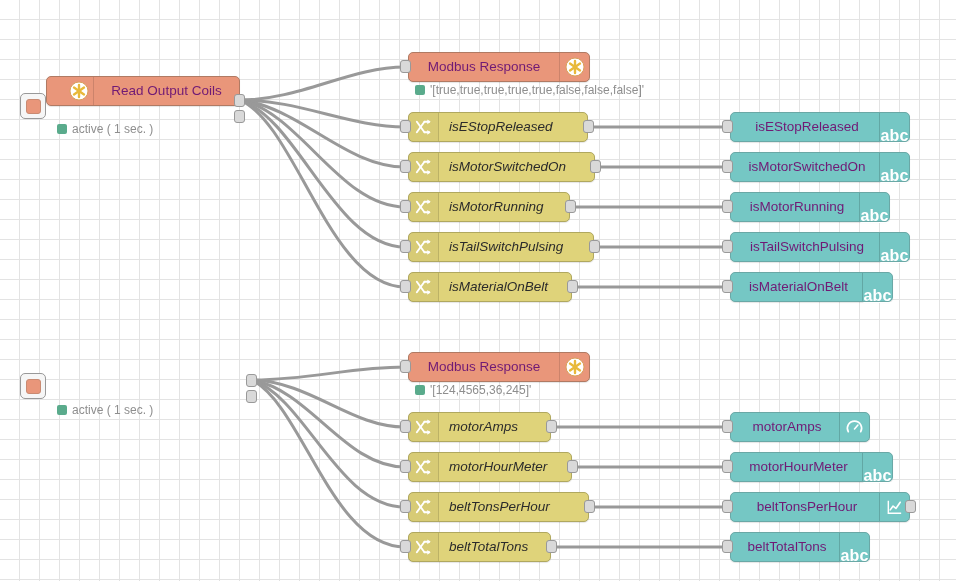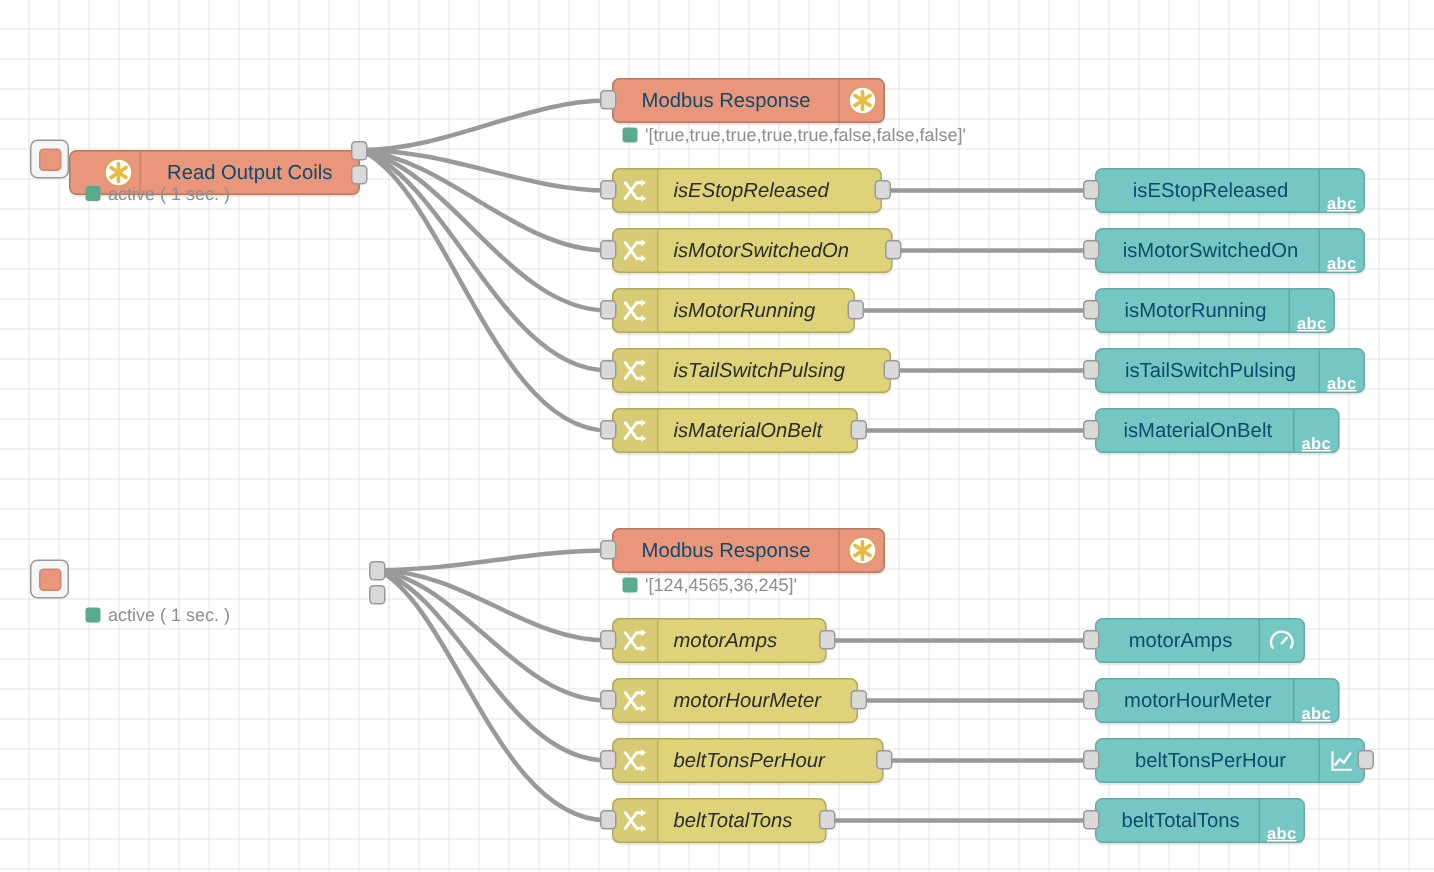--- a/index.html
+++ b/index.html
@@ -33,21 +33,21 @@
     height: 30px;
     border-radius: 5px;
     border: 1px solid #999;
     display: flex;
     align-items: center;
     box-shadow: 0 1px 1px rgba(0,0,0,0.10);
   }
   .node .label {
     flex: 1 1 auto;
     font-size: 13.5px;
-    color: #0c4a6e;
+    color: #701a75;
     white-space: nowrap;
     overflow: hidden;
     padding: 0 8px;
     line-height: 28px;
   }
   
   .node.modbus {
     background: #e9967a;
     border-color: #b07a63;
   }
@@ -83,21 +83,21 @@
     border-color: #6aa8a6;
   }
   .node.dash .label { text-align: center; padding-right: 4px; }
   .node.dash .icon-box {
     width: 30px; height: 28px;
     flex: 0 0 auto;
     display: flex; align-items: center; justify-content: center;
     border-left: 1px solid rgba(0,0,0,0.16);
   }
   .abc-icon {
-    font-size: 11px;
+    font-size: 16px;
     font-weight: bold;
     color: #ffffff;
     text-decoration: underline;
     letter-spacing: 0.2px;
     margin-top: 18px;
   }
   
   .port {
     position: absolute;
     width: 11px; height: 13px;
@@ -170,21 +170,21 @@
       <path d="M572,467 L727,467"></path>
       <path d="M589,507 L727,507"></path>
       <path d="M551,547 L727,547"></path>
     </g>
   </svg>
 
   <div class="inject-btn" style="left:20px; top:93px;">
     <span class="swatch"></span>
   </div>
 
-  <div class="node modbus read" style="left:46px; top:100px; width:194px;padding-left:17px;">
+  <div class="node modbus read" style="left:46px; top:76px; width:194px;padding-left:17px;">
     <span class="icon-box left">
       <svg width="20" height="20" viewBox="0 0 20 20">
         <circle cx="10" cy="10" r="9" fill="#ffffff" stroke="#d8a15a" stroke-width="1"></circle>
         <g stroke="#e8b93a" stroke-width="2.4" stroke-linecap="round">
           <line x1="10" y1="4" x2="10" y2="16"></line>
           <line x1="5" y1="6.6" x2="15" y2="13.4"></line>
           <line x1="15" y1="6.6" x2="5" y2="13.4"></line>
         </g>
       </svg>
     </span>

